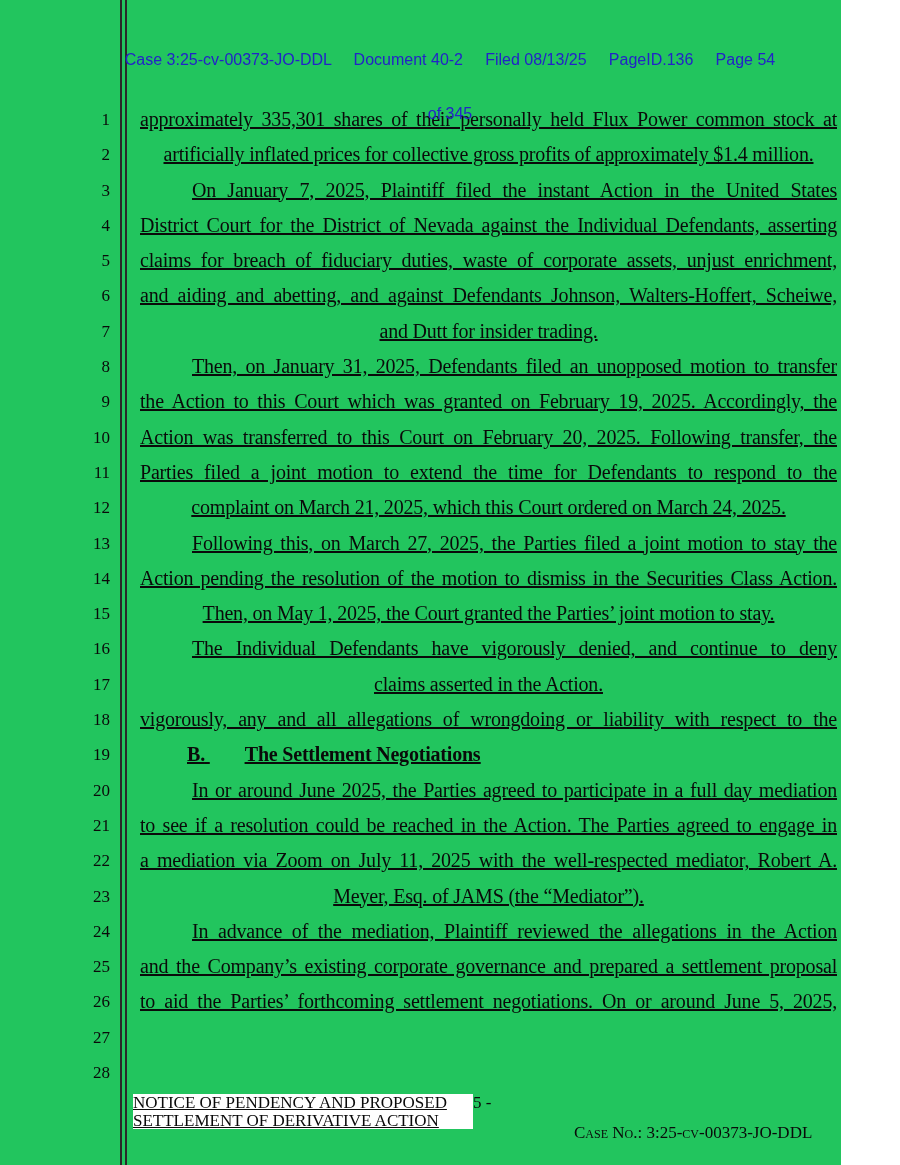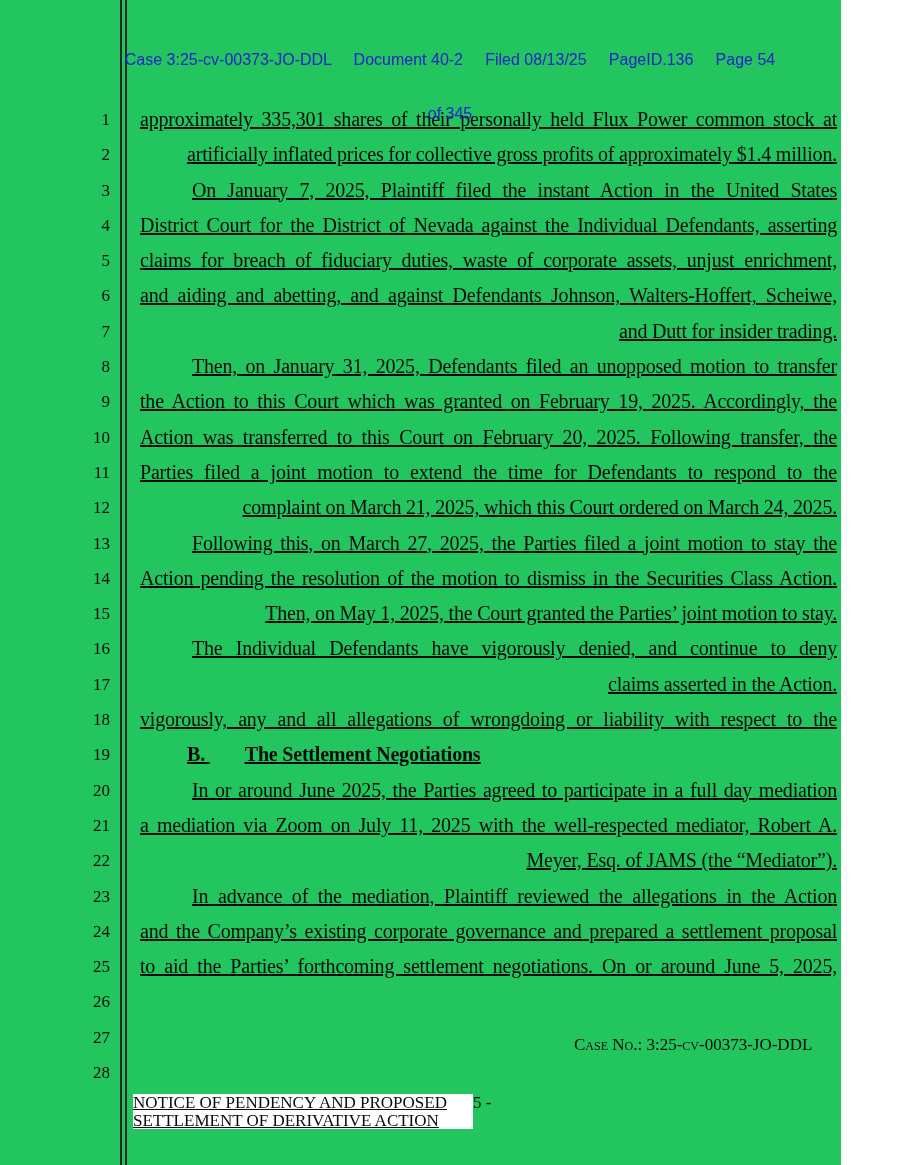--- a/index.html
+++ b/index.html
@@ -48,21 +48,21 @@
   .body-col {
     position: absolute;
     left: 140px; top: 102px;
     width: 697px;
     font-size: 20px;
     z-index: 2;
     letter-spacing: -0.01em;
   }
   .bline { height: 35.3px; line-height: 35.3px; overflow: visible; text-decoration: underline; }
   .j   { text-align: justify; text-align-last: justify; }
-  .end { text-align: right; }
+  .end { text-align: center; }
   .ind { text-indent: 52px; }
   .hline { font-weight: bold; }
   .hlabel { margin-left: 47px; }
   .htitle { margin-left: 35px; text-decoration: underline; }
 
   
   .footer-left {
     position: absolute;
     left: 133px; top: 1094px;
     width: 340px;
@@ -74,21 +74,21 @@
   }
   .footer-page {
     position: absolute;
     left: 463px; top: 1094px;
     font-size: 17px;
     line-height: 17.5px;
     z-index: 2;
   }
   .footer-case {
     position: absolute;
-    left: 574px; top: 1036px;
+    left: 574px; top: 1124px;
     font-size: 17px;
     line-height: 17.5px;
     font-variant: small-caps;
     z-index: 2;
   }
 </style>
 </head>
 <body>
 
 <div class="page">
@@ -150,20 +150,21 @@
     <div class="bline j">Action pending the resolution of the motion to dismiss in the Securities Class Action.</div>
     <div class="bline end">Then, on May 1, 2025, the Court granted the Parties’ joint motion to stay.</div>
     <div class="bline j ind">The Individual Defendants have vigorously denied, and continue to deny</div>
     <div class="bline end">claims asserted in the Action.</div>
     <div class="bline j">vigorously, any and all allegations of wrongdoing or liability with respect to the</div>
     <div class="bline hline">
       <span class="hlabel">B.</span>
       <span class="htitle">The Settlement Negotiations</span>
     </div>
     <div class="bline j ind">In or around June 2025, the Parties agreed to participate in a full day mediation</div>
+    <div class="bline j">to see if a resolution could be reached in the Action. The Parties agreed to engage in</div>
     <div class="bline j">a mediation via Zoom on July 11, 2025 with the well-respected mediator, Robert A.</div>
     <div class="bline end">Meyer, Esq. of JAMS (the “Mediator”).</div>
     <div class="bline j ind">In advance of the mediation, Plaintiff reviewed the allegations in the Action</div>
     <div class="bline j">and the Company’s existing corporate governance and prepared a settlement proposal</div>
     <div class="bline j">to aid the Parties’ forthcoming settlement negotiations. On or around June 5, 2025,</div>
   </div>
 
   <div class="footer-left">
     <div>NOTICE OF PENDENCY AND PROPOSED</div>
     <div>SETTLEMENT OF DERIVATIVE ACTION</div>

